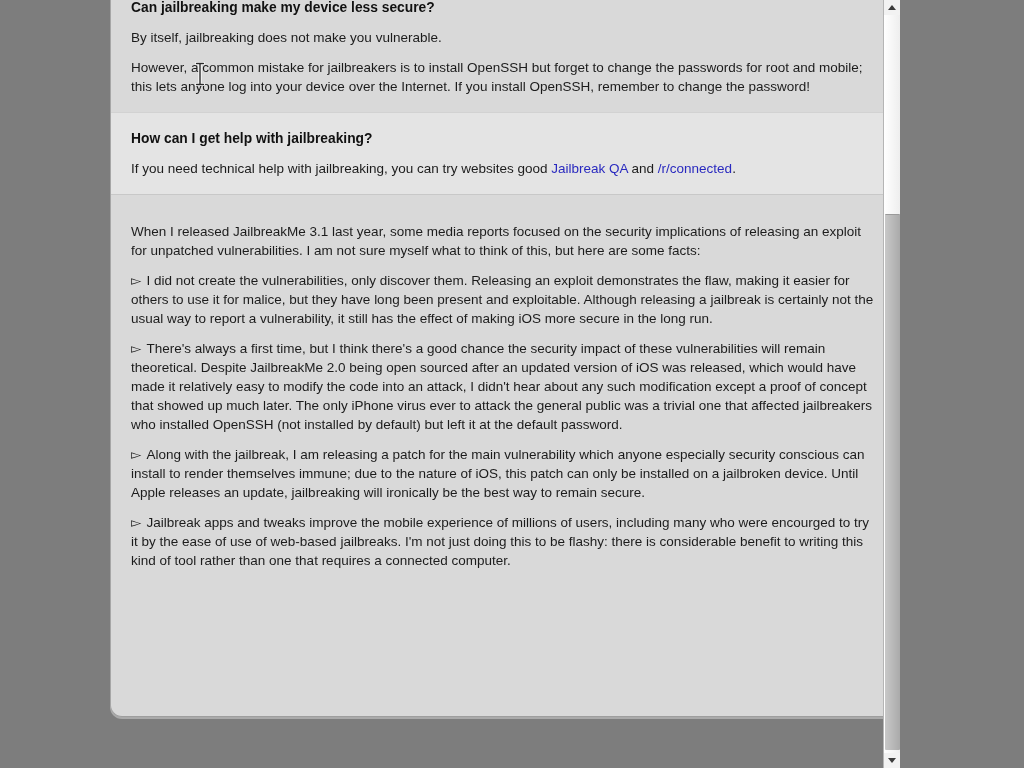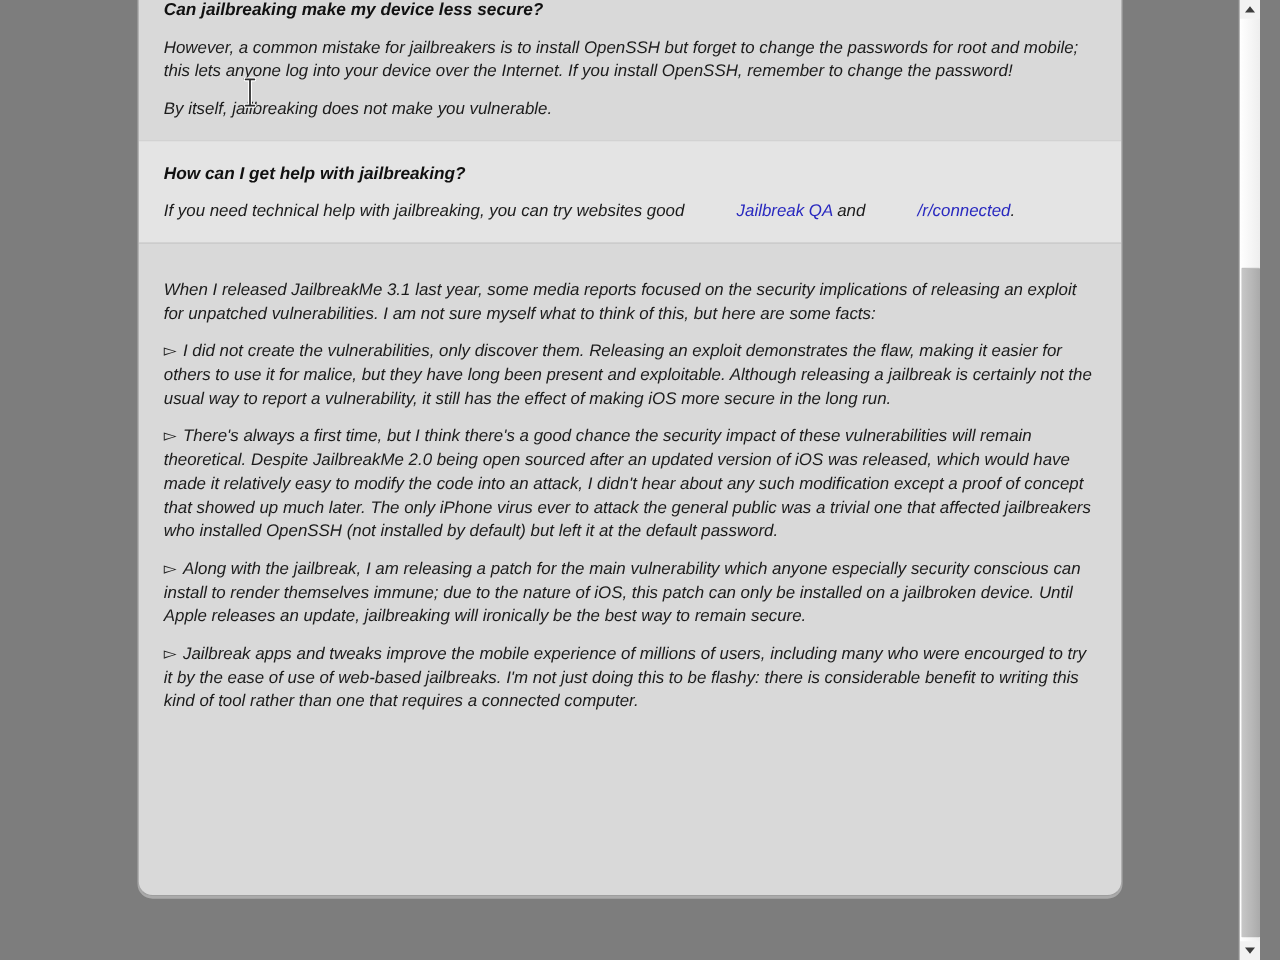--- a/index.html
+++ b/index.html
@@ -5,23 +5,22 @@
   * { box-sizing: border-box; margin: 0; padding: 0; }
   html, body {
     width: 1024px; height: 768px;
     overflow: hidden;
     font-family: "Liberation Sans", "DejaVu Sans", sans-serif;
     background: #7d7d7d;
     position: relative;
   }
   .viewport {
     position: absolute; inset: 0;
-    width: 1008px; height: 768px;
+    width: 900px; height: 768px;
     overflow: hidden;
-    font-style: italic;
   }
   .faq-card {
     position: absolute;
     left: 110px; top: -18px;
     width: 788px; height: 735px;
     border-radius: 0 0 12px 12px;
     overflow: hidden;
     border-left: 1px solid #a6a6a6;
     border-right: 1px solid #a6a6a6;
     border-bottom: 1px solid #9e9e9e;
@@ -41,21 +40,20 @@
   .faq-section p {
     font-size: 13.5px;
     line-height: 19px;
     color: #1c1c1c;
     margin-top: 11px;
   }
   .faq-section a {
     color: #2929bf;
     text-decoration: none;
     cursor: pointer;
-    margin-left: 38px;
   }
   .bullet-marker {
     display: inline-block;
     margin-right: 5px;
     color: #1c1c1c;
   }
   
   .scrollbar {
     position: absolute;
     right: 0; top: 0;
@@ -101,22 +99,22 @@
 </style>
 </head>
 <body>
 
 <div class="viewport">
 
   <div class="faq-card">
 
     <div class="faq-section shade-a">
       <h3>Can jailbreaking make my device less secure?</h3>
+      <p>By itself, jailbreaking does not make you vulnerable.</p>
       <p>However, a common mistake for jailbreakers is to install OpenSSH but forget to change the passwords for root and mobile; this lets anyone log into your device over the Internet. If you install OpenSSH, remember to change the password!</p>
-      <p>By itself, jailbreaking does not make you vulnerable.</p>
     </div>
 
     <div class="faq-section shade-b">
       <h3>How can I get help with jailbreaking?</h3>
       <p><span>If you need technical help with jailbreaking, you can try websites good </span><a href="#">Jailbreak QA</a><span> and </span><a href="#">/r/connected</a><span>.</span></p>
     </div>
 
     <div class="faq-section shade-a">
       <p>When I released JailbreakMe 3.1 last year, some media reports focused on the security implications of releasing an exploit for unpatched vulnerabilities. I am not sure myself what to think of this, but here are some facts:</p>
       <p><span class="bullet-marker">▻</span><span>I did not create the vulnerabilities, only discover them. Releasing an exploit demonstrates the flaw, making it easier for others to use it for malice, but they have long been present and exploitable. Although releasing a jailbreak is certainly not the usual way to report a vulnerability, it still has the effect of making iOS more secure in the long run.</span></p>

